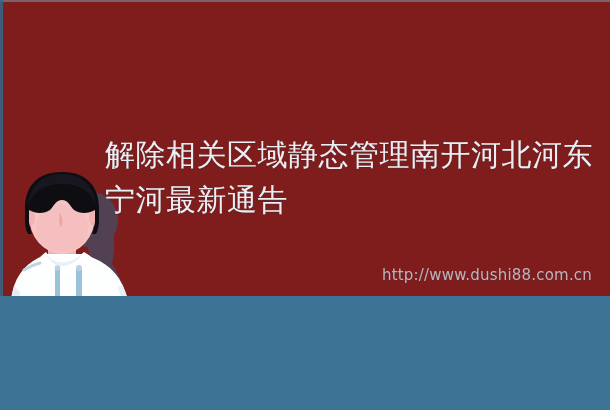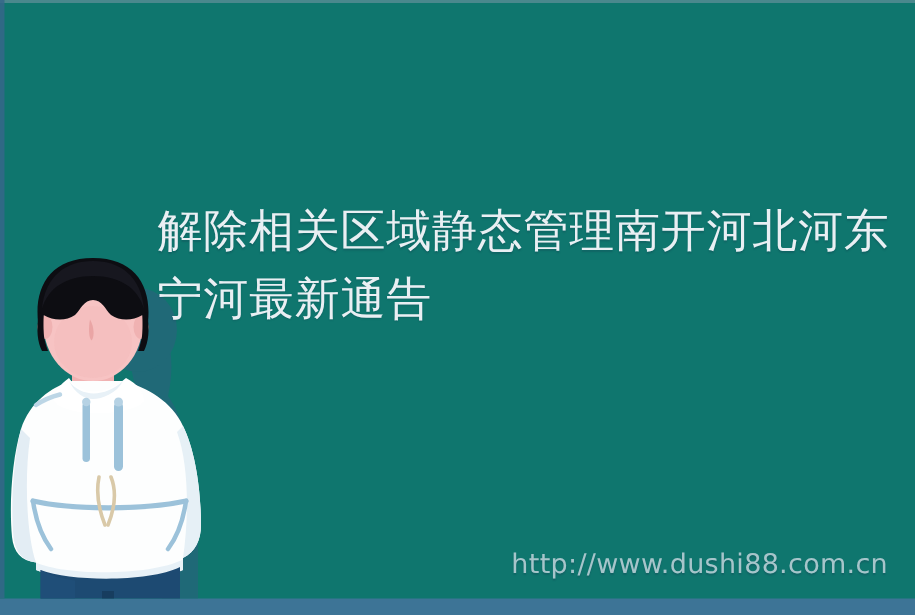--- a/index.html
+++ b/index.html
@@ -4,22 +4,22 @@
 <style>
   * { margin:0; padding:0; box-sizing:border-box; }
   html, body {
     width:610px; height:410px;
     background:#3d7496;
     font-family:"Liberation Sans", sans-serif;
     overflow:hidden;
   }
   #card {
     position:relative;
-    width:610px; height:399px;
-    background:#0f766e;
+    width:610px; height:296px;
+    background:#7f1d1d;
     overflow:hidden;
   }
   
   #edge-top {
     position:absolute; left:0; top:0; width:610px; height:2px;
     background:#7b97a8; opacity:.55;
   }
   #edge-left {
     position:absolute; left:0; top:0; width:3px; height:410px;
     background:#35678a; opacity:.85;
@@ -46,21 +46,21 @@
     white-space:pre-wrap;
     word-break:break-all;
   }
 
   
   #watermark {
     position:absolute;
     right:18px; bottom:12px;
     color:#ccd9e2;
     opacity:.80;
-    font-size:18px;
+    font-size:15px;
     letter-spacing:.2px;
     font-family:"DejaVu Sans", sans-serif;
     text-shadow:0 1px 1px rgba(25,55,78,.35);
   }
 </style>
 </head>
 <body>
 
 <div id="card">
 

